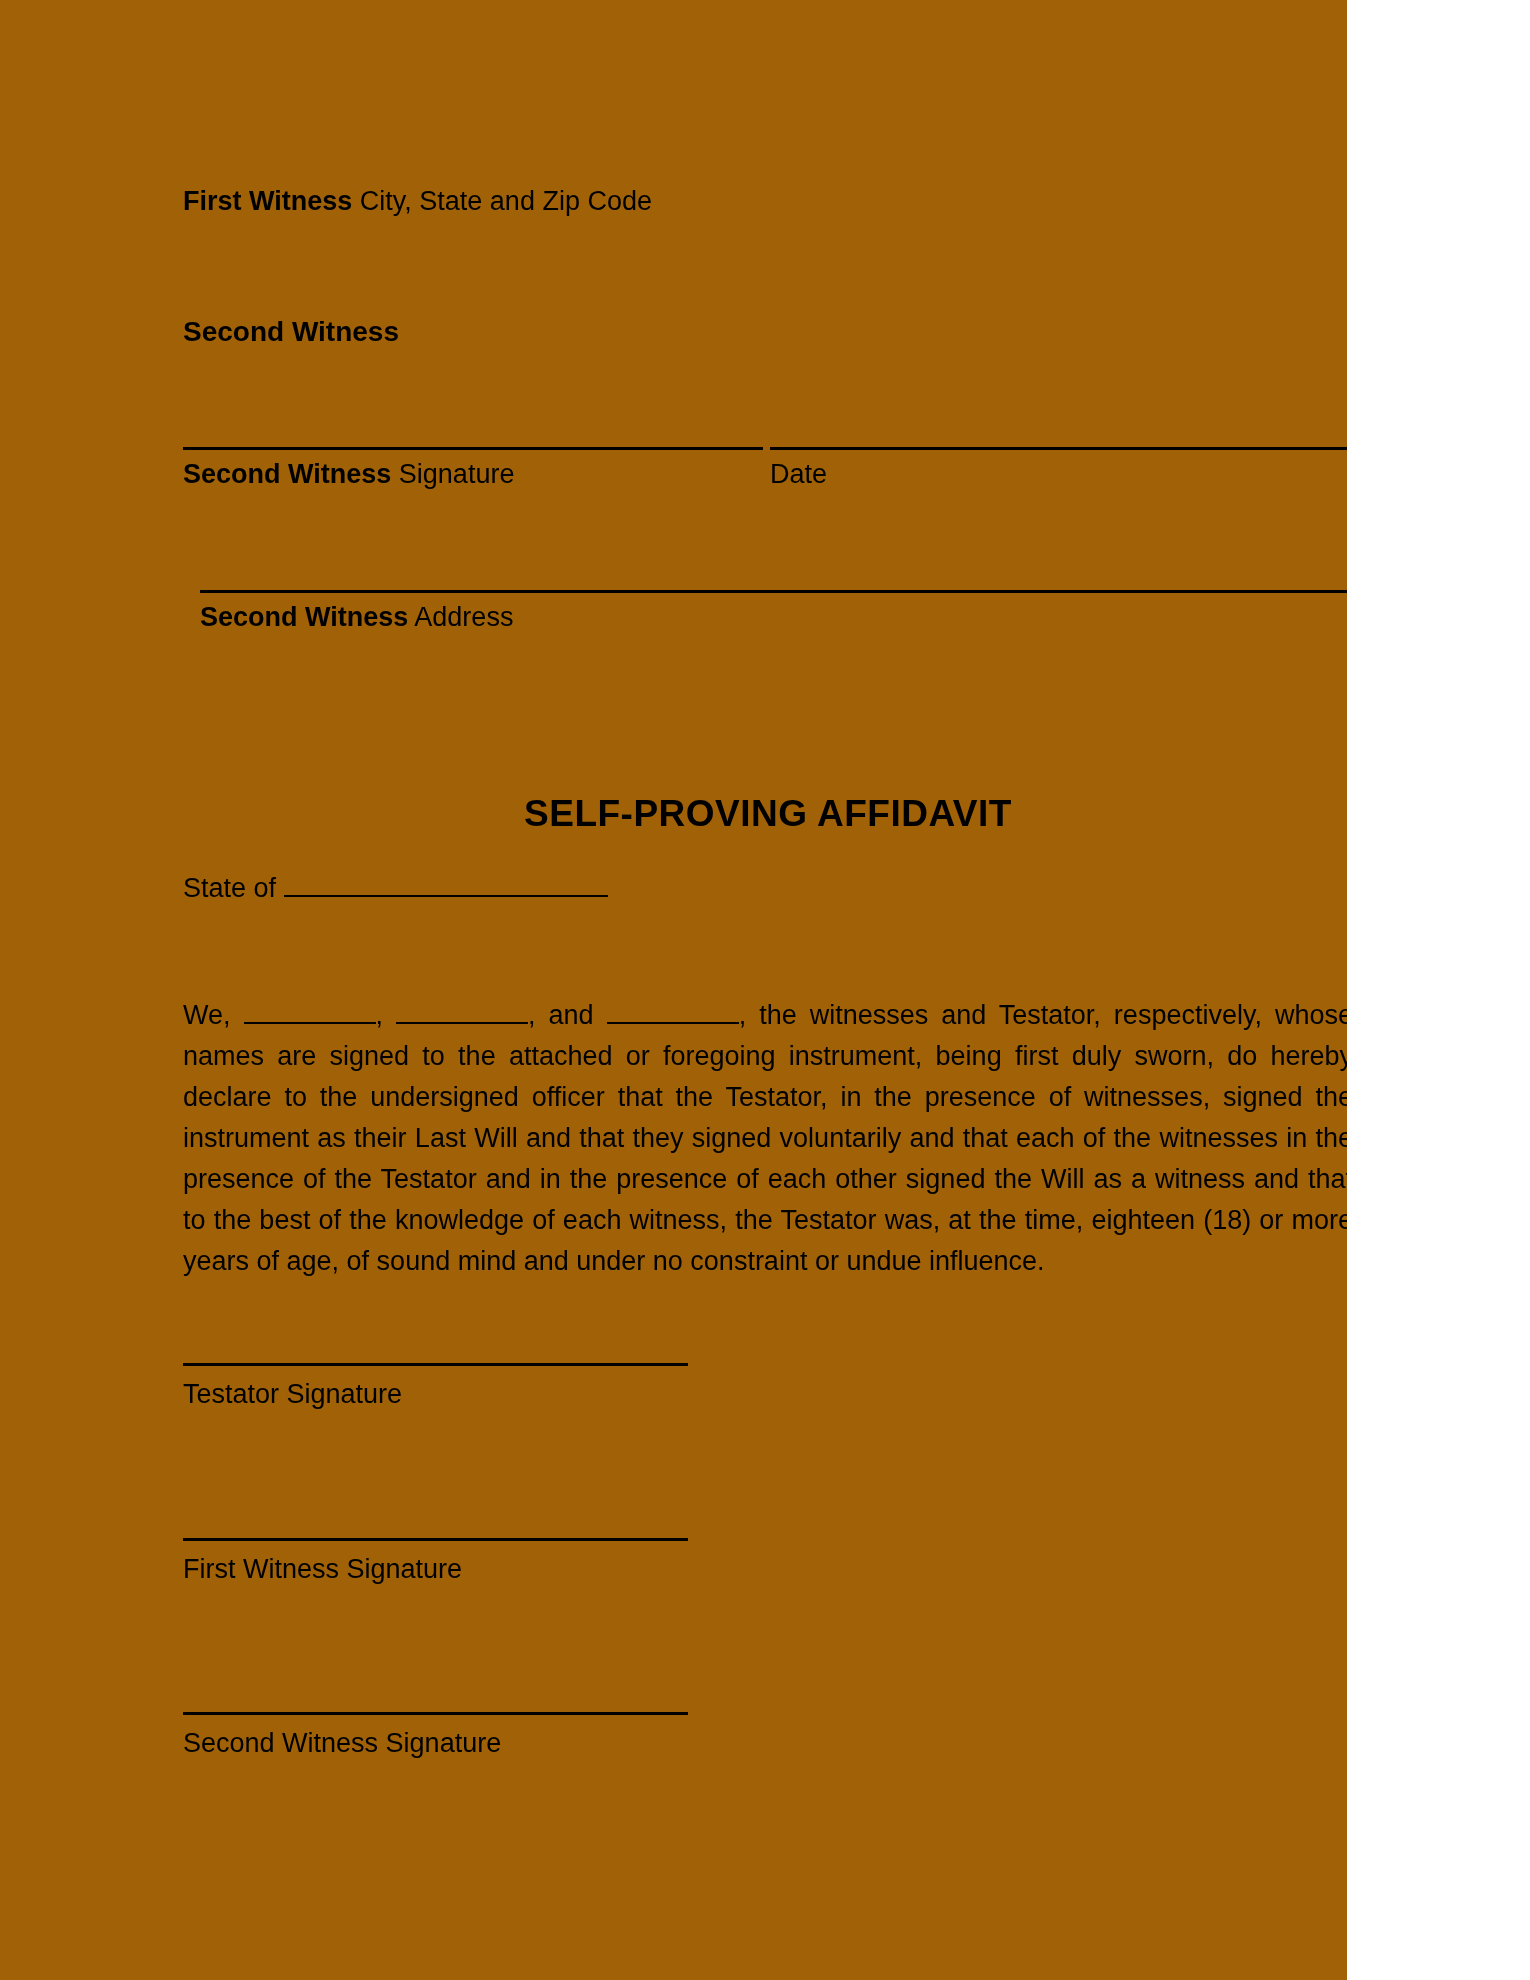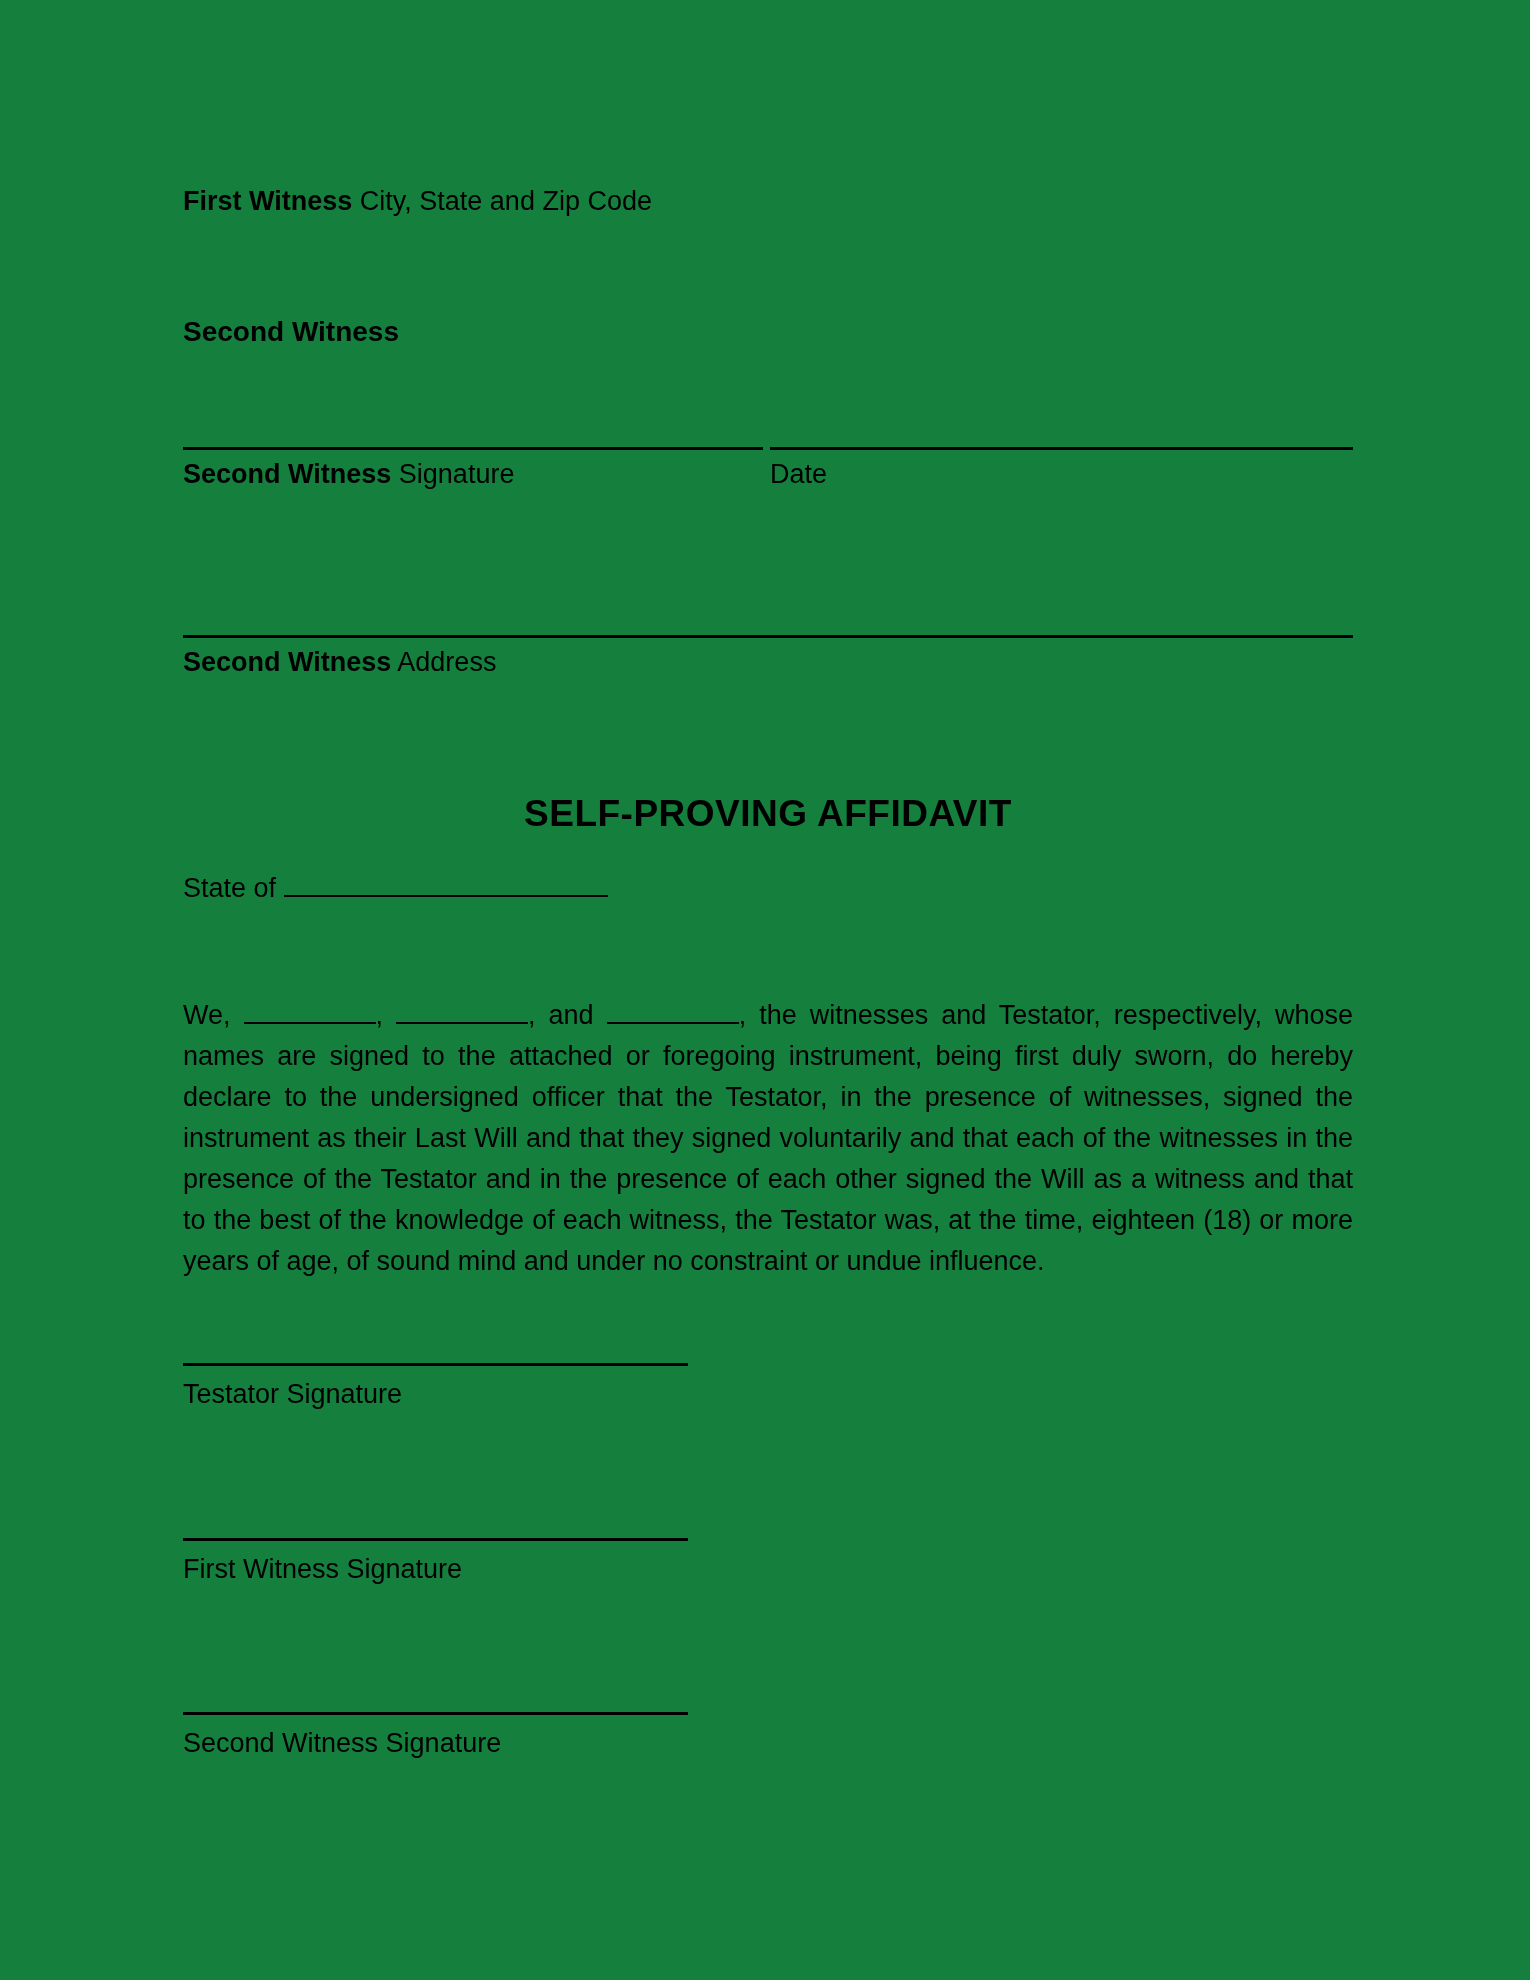--- a/index.html
+++ b/index.html
@@ -1,20 +1,20 @@
 <!DOCTYPE html>
 <html><head>
 <meta charset="utf-8">
 <style>
   html, body { margin: 0; padding: 0; background: #ffffff; }
   .page {
     position: relative;
-    width: 1530px;
+    width: 1347px;
     height: 1980px;
-    background: #15803d;
+    background: #a16207;
     color: #000000;
     font-family: "Liberation Sans", "DejaVu Sans", sans-serif;
     font-size: 27px;
     overflow: hidden;
   }
   .abs { position: absolute; }
   .bold { font-weight: bold; }
   .lbl { white-space: nowrap; }
 
   
@@ -69,21 +69,21 @@
       <span class="bold">Second Witness</span>
       <span>Signature</span>
     </div>
   </div>
   <div class="abs" style="left:770px; top:447px; width:583px;">
     <div class="rule"></div>
     <div class="field-label lbl">Date</div>
   </div>
 
 
-  <div class="abs" style="left:183px; top:590px; width:1170px;margin-top:45px;">
+  <div class="abs" style="left:200px; top:590px; width:1170px;">
     <div class="rule"></div>
     <div class="field-label lbl">
       <span class="bold">Second Witness</span>
       <span>Address</span>
     </div>
   </div>
 
 
   <div class="abs title">SELF-PROVING AFFIDAVIT</div>
 

